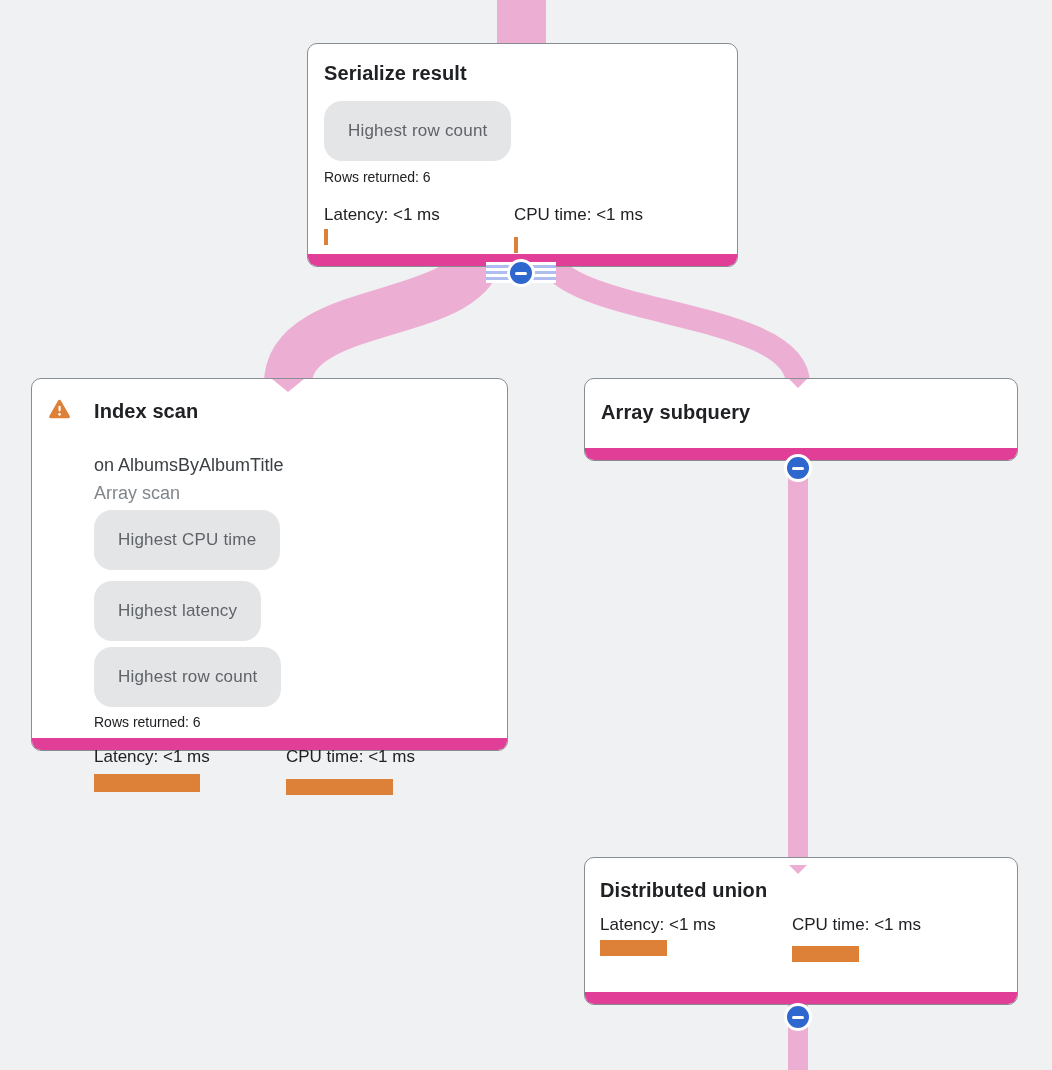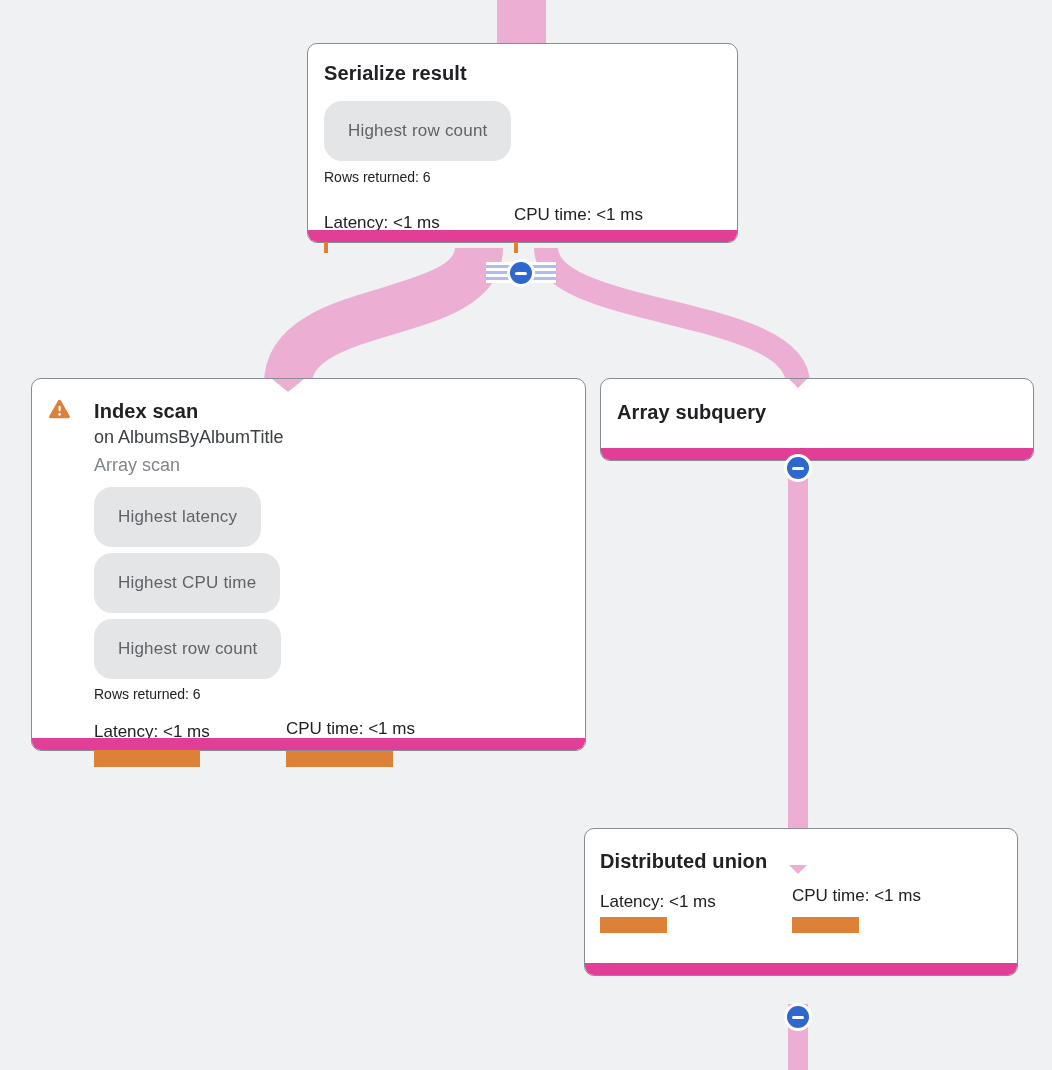--- a/index.html
+++ b/index.html
@@ -6,26 +6,26 @@
   body{font-family:"Liberation Sans",sans-serif;color:#202124;}
   .canvas{position:relative;width:1052px;height:1070px;overflow:hidden;background:#f0f1f3;}
   svg.links{position:absolute;left:0;top:0;z-index:0;}
   svg.notches{position:absolute;left:0;top:0;z-index:3;pointer-events:none;}
 
   .card{position:absolute;background:#fff;border:1px solid #878d93;border-radius:10px;
         box-sizing:border-box;z-index:2;}
   .accent{position:absolute;left:0;right:0;bottom:0;height:12px;background:#e13f97;
           border-radius:0 0 9px 9px;}
   .title{font-size:20px;line-height:24px;font-weight:700;letter-spacing:.1px;color:#202124;}
-  .subtitle{font-size:18px;line-height:21px;color:#3c4043;margin-top:4px;}
+  .subtitle{font-size:18px;line-height:21px;color:#3c4043;margin-top:32px;}
   .note{font-size:18px;line-height:21px;color:#80868b;margin-top:7px;}
   .badge{display:table;background:#e4e5e7;color:#5f6368;font-size:17px;line-height:20px;
          padding:20px 24px;border-radius:18px;letter-spacing:.2px;white-space:nowrap;}
   .rows{font-size:14px;line-height:20px;}
-  .metrics{display:flex;align-items:flex-end;}
+  .metrics{display:flex;}
   .metric .mlabel{font-size:17px;line-height:20px;white-space:nowrap;}
   .bar{background:#dd8038;}
 
   .warn-icon{position:absolute;left:16px;top:20px;width:23px;height:20px;}
 
   .collapse{position:absolute;z-index:4;}
   .stripes{position:absolute;background:#fff;display:flex;flex-direction:column;
            justify-content:space-between;padding:3px 0;box-sizing:border-box;}
   .sline{height:3px;background:#aebdee;width:100%;}
   .ccirc{position:absolute;width:22px;height:22px;background:#2e68cf;border:3px solid #fff;
@@ -38,69 +38,69 @@
 <div class="canvas">
 
   <svg class="links" width="1052" height="1070">
     <rect x="497" y="0" width="49" height="55" fill="#ecaed2"></rect>
     <path d="M 479 248 C 479 322, 288 300, 288 384" fill="none" stroke="#ecaed2" stroke-width="48"></path>
     <path d="M 546 248 C 546 318, 798 306, 798 384" fill="none" stroke="#ecaed2" stroke-width="24"></path>
     <rect x="788" y="450" width="20" height="420" fill="#ecaed2"></rect>
     <rect x="788" y="1004" width="20" height="66" fill="#ecaed2"></rect>
   </svg>
 
-  <div class="card" style="left:307px;top:43px;width:431px;height:200px;padding:17px 16px 0;">
+  <div class="card" style="left:307px;top:43px;width:431px;height:224px;padding:17px 16px 0;">
     <div class="title">Serialize result</div>
     <div class="badge" style="margin-top:16px;">Highest row count</div>
     <div class="rows" style="margin-top:6px;">Rows returned: 6</div>
     <div class="metrics" style="margin-top:18px;">
       <div class="metric" style="min-width:190px;">
         <div class="mlabel">Latency: &lt;1 ms</div>
         <div class="bar" style="height: 16px; margin-top: 4px; width: 4px;"></div>
       </div>
       <div class="metric">
         <div class="mlabel">CPU time: &lt;1 ms</div>
         <div class="bar" style="height: 16px; margin-top: 12px; width: 4px;"></div>
       </div>
     </div>
     <div class="accent"></div>
   </div>
 
-  <div class="card" style="left:31px;top:378px;width:555px;height:373px;padding:20px 16px 0 62px;">
+  <div class="card" style="left:31px;top:378px;width:477px;height:373px;padding:20px 16px 0 62px;">
     <svg class="warn-icon" viewBox="0 0 24 21">
       <path d="M10.6 1.7 L1.3 17.8 a1.6 1.6 0 0 0 1.4 2.4 h18.6 a1.6 1.6 0 0 0 1.4 -2.4 L13.4 1.7 a1.6 1.6 0 0 0 -2.8 0 Z" fill="#dd8038"></path>
       <rect x="11" y="7" width="2.2" height="6" rx="1.1" fill="#ffffff"></rect>
       <circle cx="12.1" cy="16.1" r="1.4" fill="#ffffff"></circle>
     </svg>
     <div class="title">Index scan</div>
     <div class="subtitle">on AlbumsByAlbumTitle</div>
     <div class="note">Array scan</div>
+    <div class="badge" style="margin-top:6px;">Highest CPU time</div>
     <div class="badge" style="margin-top:11px;">Highest latency</div>
-    <div class="badge" style="margin-top:6px;">Highest CPU time</div>
     <div class="badge" style="margin-top:6px;">Highest row count</div>
     <div class="rows" style="margin-top:5px;">Rows returned: 6</div>
     <div class="metrics" style="margin-top:15px;">
       <div class="metric" style="min-width:192px;">
         <div class="mlabel">Latency: &lt;1 ms</div>
         <div class="bar" style="height: 18px; margin-top: 7px; width: 106px;"></div>
       </div>
       <div class="metric">
         <div class="mlabel">CPU time: &lt;1 ms</div>
         <div class="bar" style="height: 16px; margin-top: 12px; width: 107px;"></div>
       </div>
     </div>
     <div class="accent"></div>
   </div>
 
-  <div class="card" style="left:584px;top:378px;width:434px;height:83px;padding:21px 16px 0;margin-left:16px;">
+  <div class="card" style="left:584px;top:378px;width:434px;height:83px;padding:21px 16px 0;">
     <div class="title">Array subquery</div>
     <div class="accent"></div>
   </div>
 
-  <div class="card" style="left:584px;top:828px;width:434px;height:148px;padding:20px 15px 0;">
+  <div class="card" style="left:584px;top:857px;width:434px;height:148px;padding:20px 15px 0;">
     <div class="title">Distributed union</div>
     <div class="metrics" style="margin-top:13px;">
       <div class="metric" style="min-width:192px;">
         <div class="mlabel">Latency: &lt;1 ms</div>
         <div class="bar" style="height: 16px; margin-top: 5px; width: 67px;"></div>
       </div>
       <div class="metric">
         <div class="mlabel">CPU time: &lt;1 ms</div>
         <div class="bar" style="height: 16px; margin-top: 11px; width: 67px;"></div>
       </div>

